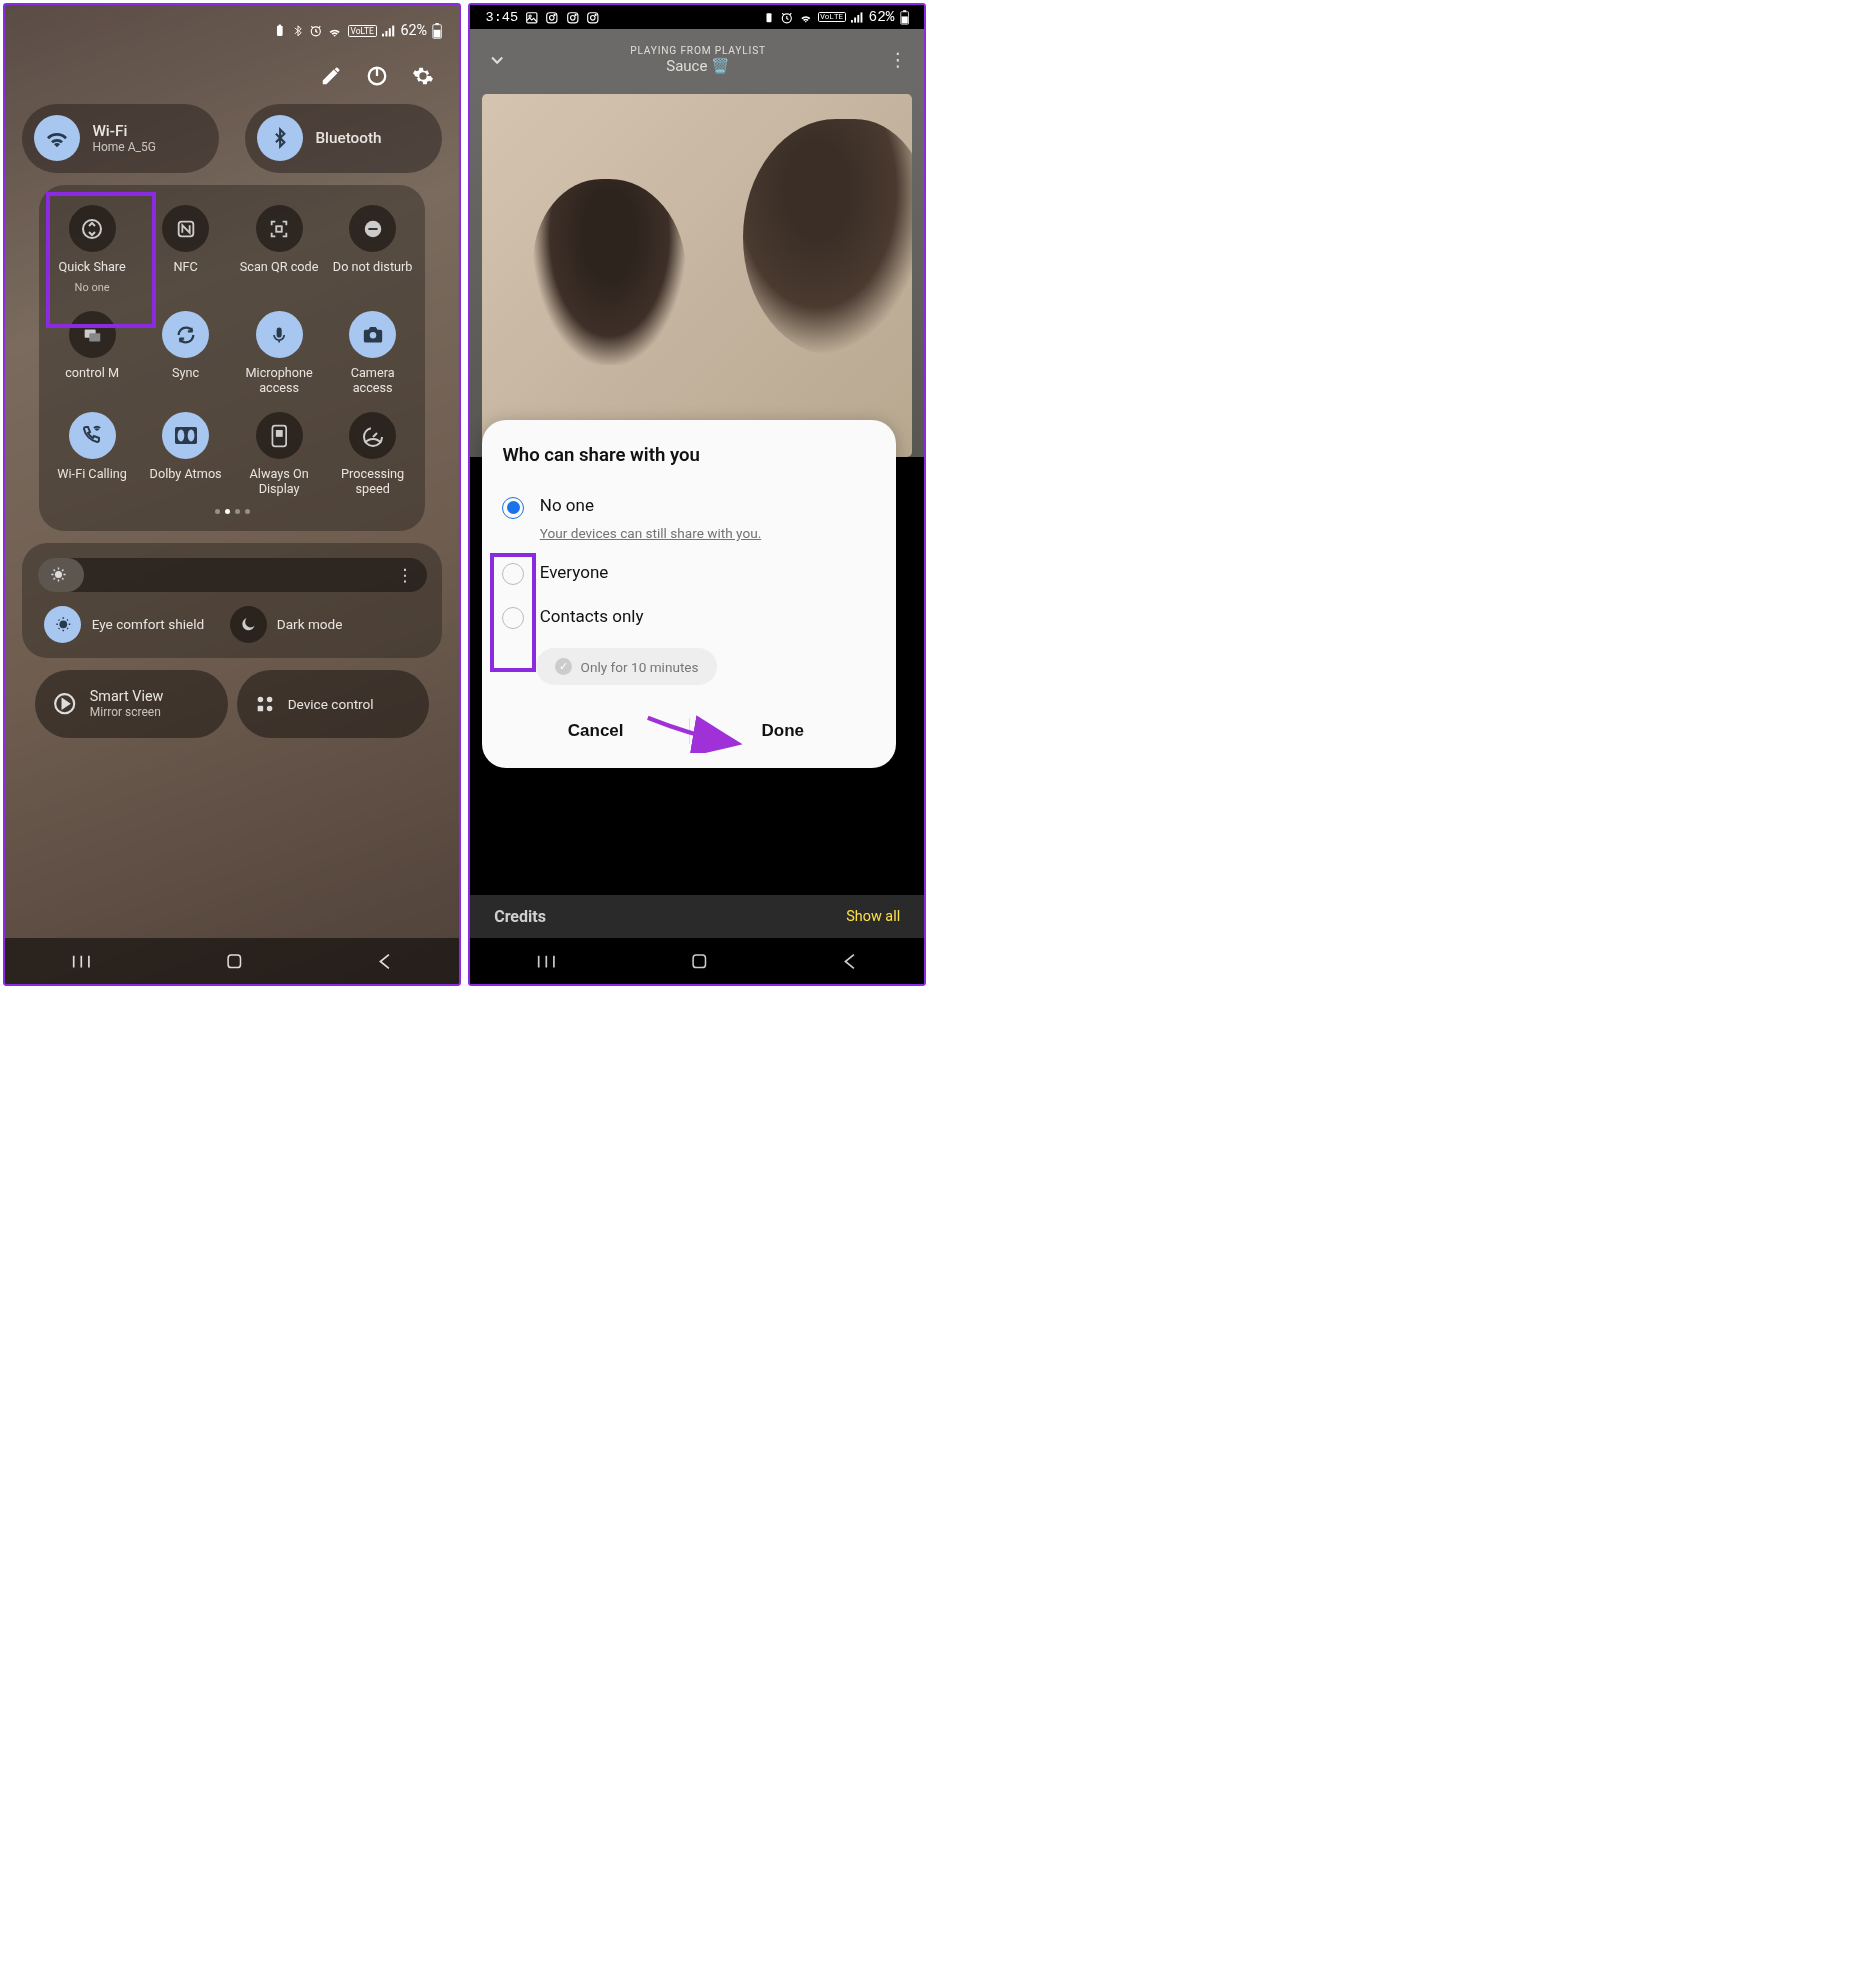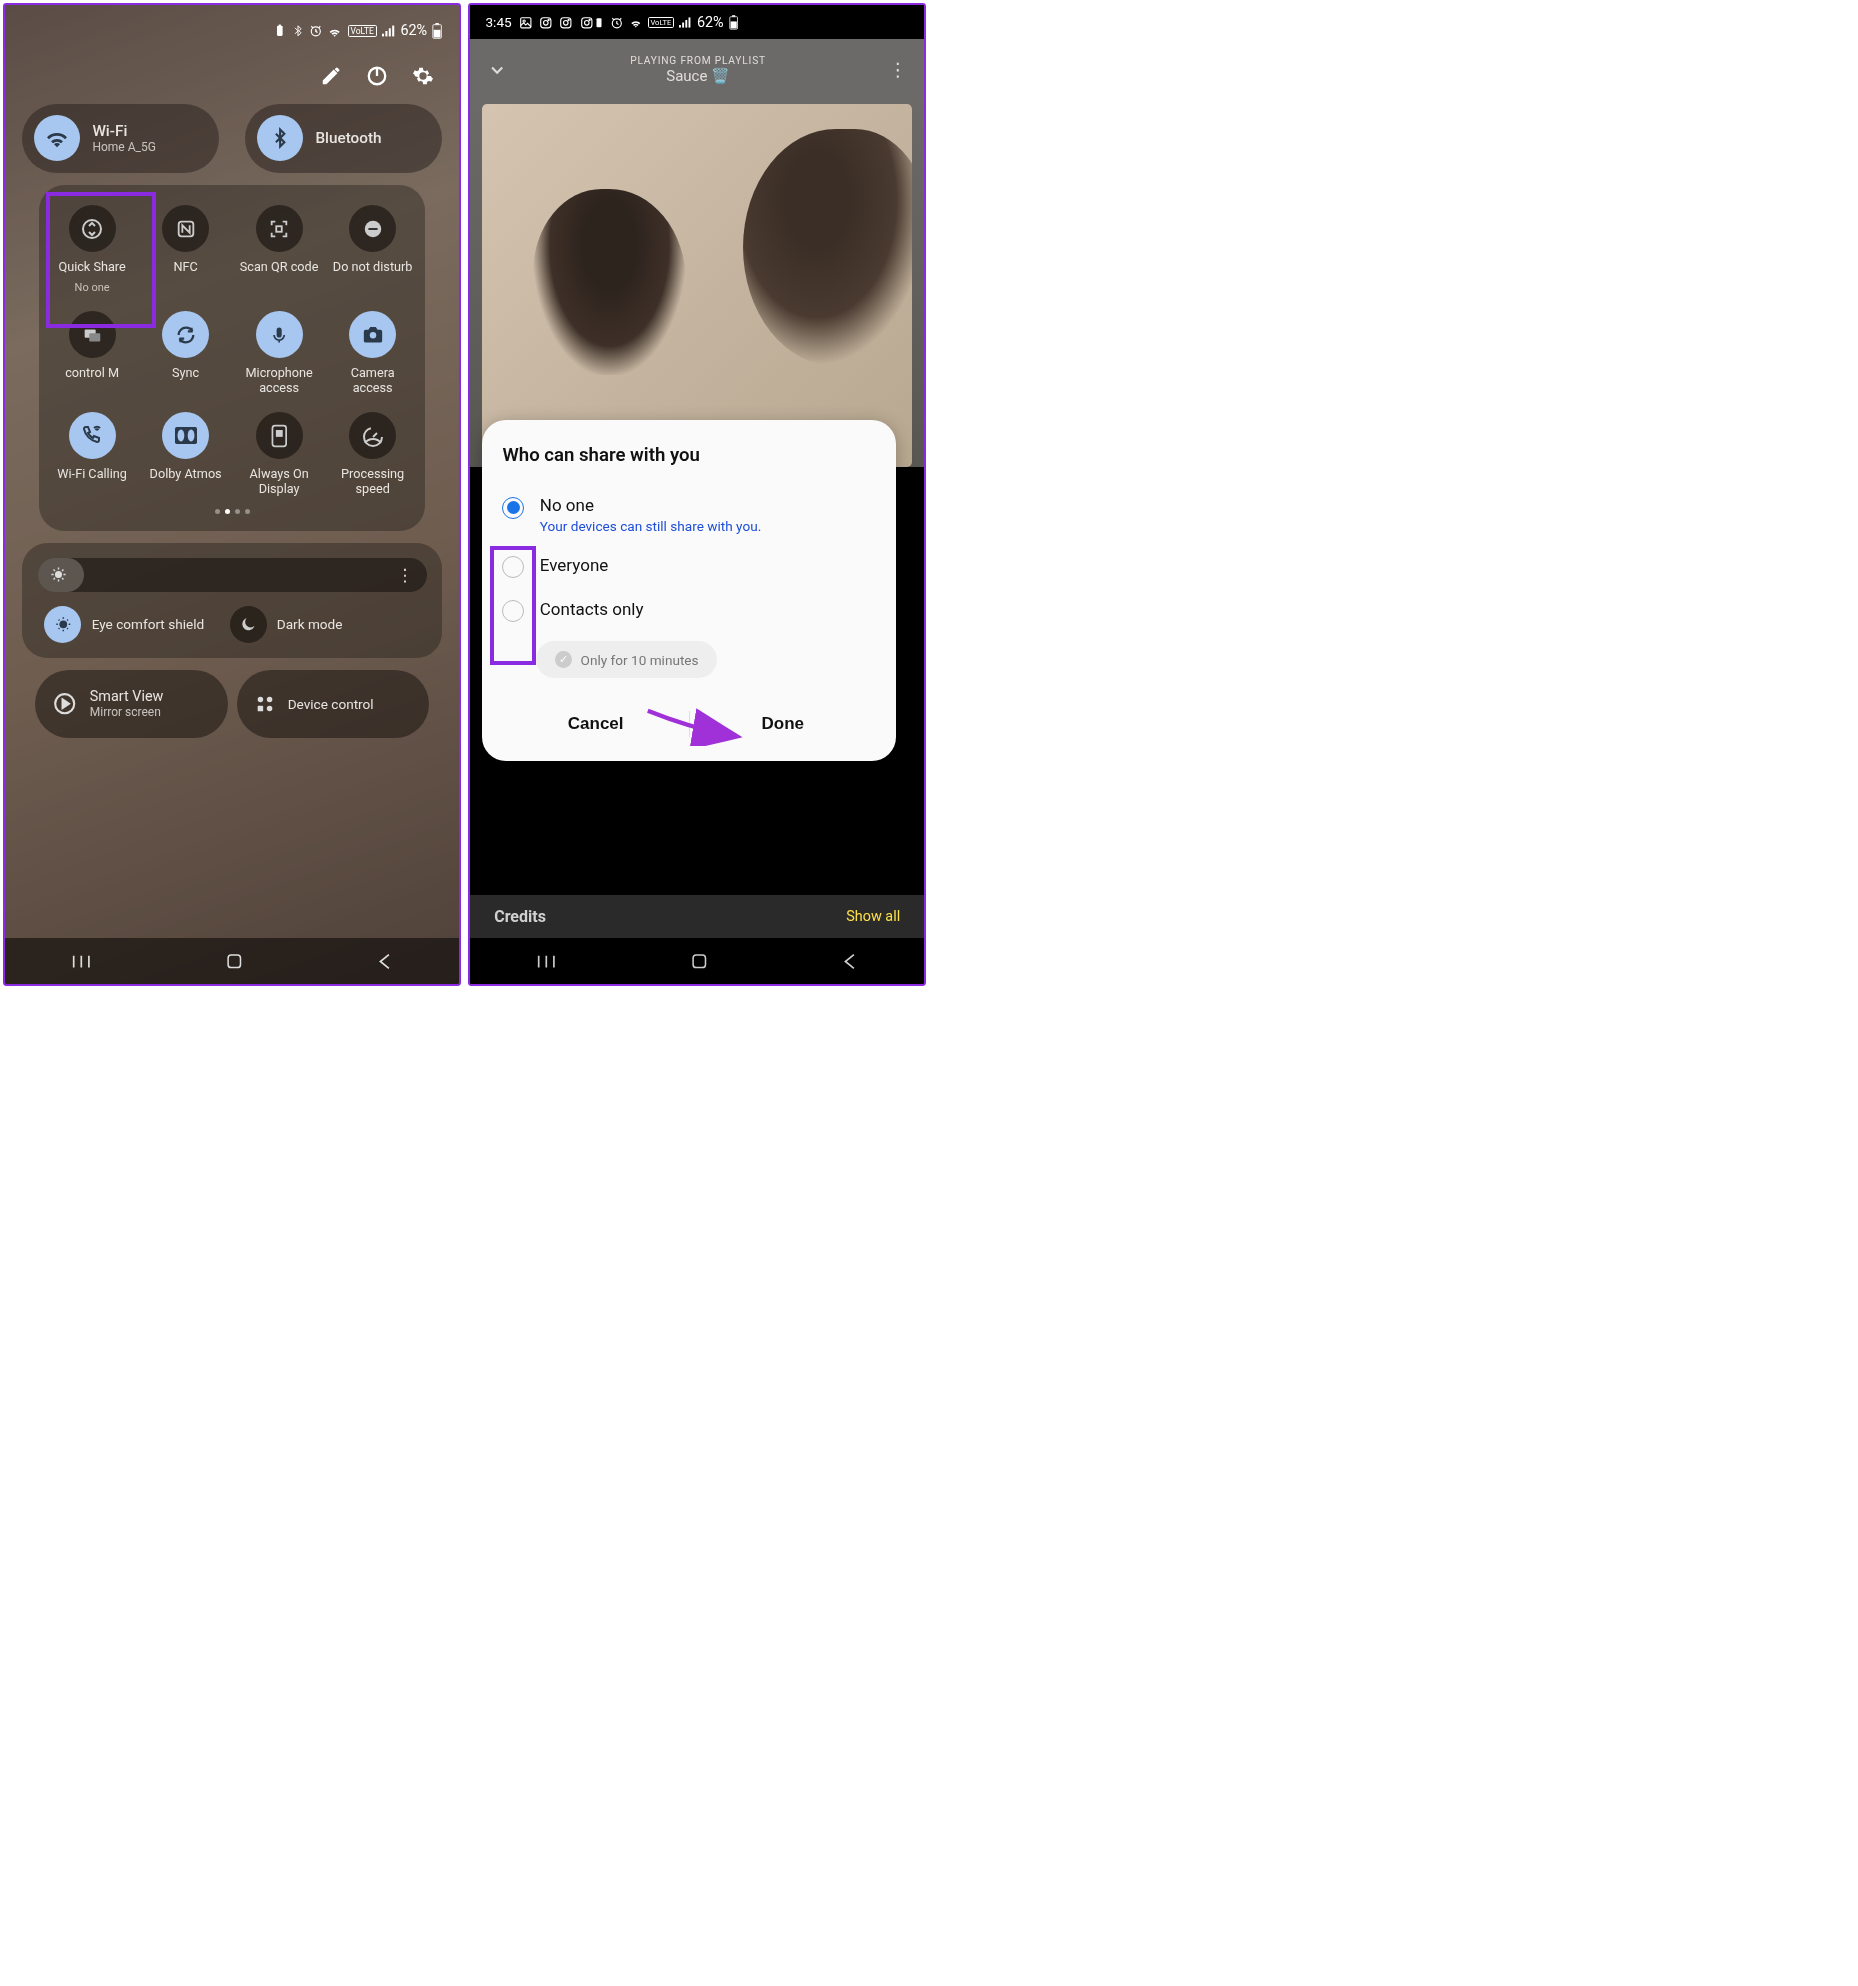--- a/index.html
+++ b/index.html
@@ -188,27 +188,29 @@
     display: flex;
     justify-content: space-around;
     align-items: center;
     color: #ddd;
   }
   
   .phone-right {
     background: #000;
   }
   .status-bar-r {
-    height: 34px;
-    display: flex;
-    align-items: center;
+    height: 24px;
+    display: flex;
+    align-items: center;
+    justify-content: space-between;
     padding: 0 15.3px;
     color: #fff;
     font-size: 13.6px;
     background: #000;
+    font-family: Liberation Mono, monospace;
   }
   .player-header {
     background: #6b6a68;
     padding: 15.3px 17px 8.5px;
     display: flex;
     align-items: center;
     justify-content: space-between;
     color: #e0ddd8;
   }
   .player-header .center { text-align: center; flex: 1; }
@@ -270,21 +272,21 @@
   }
   .radio.checked { border-color: #1a73e8; }
   .radio.checked::after {
     content: '';
     position: absolute;
     inset: 3.4px;
     background: #1a73e8;
     border-radius: 50%;
   }
   .radio-labels .rlabel { font-size: 17px; color: #111; }
-  .radio-labels .rsub { font-size: 13.6px; color: #1d4ed8; margin-top: 3px; }
+  .radio-labels .rsub { font-size: 13.6px; color: #737373; margin-top: 10px; text-decoration: underline; }
   .chip {
     margin: 8.5px 0 0 34px;
     background: #eee;
     border-radius: 25.4px;
     padding: 10.2px 18.6px;
     display: inline-flex;
     align-items: center;
     gap: 8.5px;
     color: #777;
     font-size: 13.6px;

